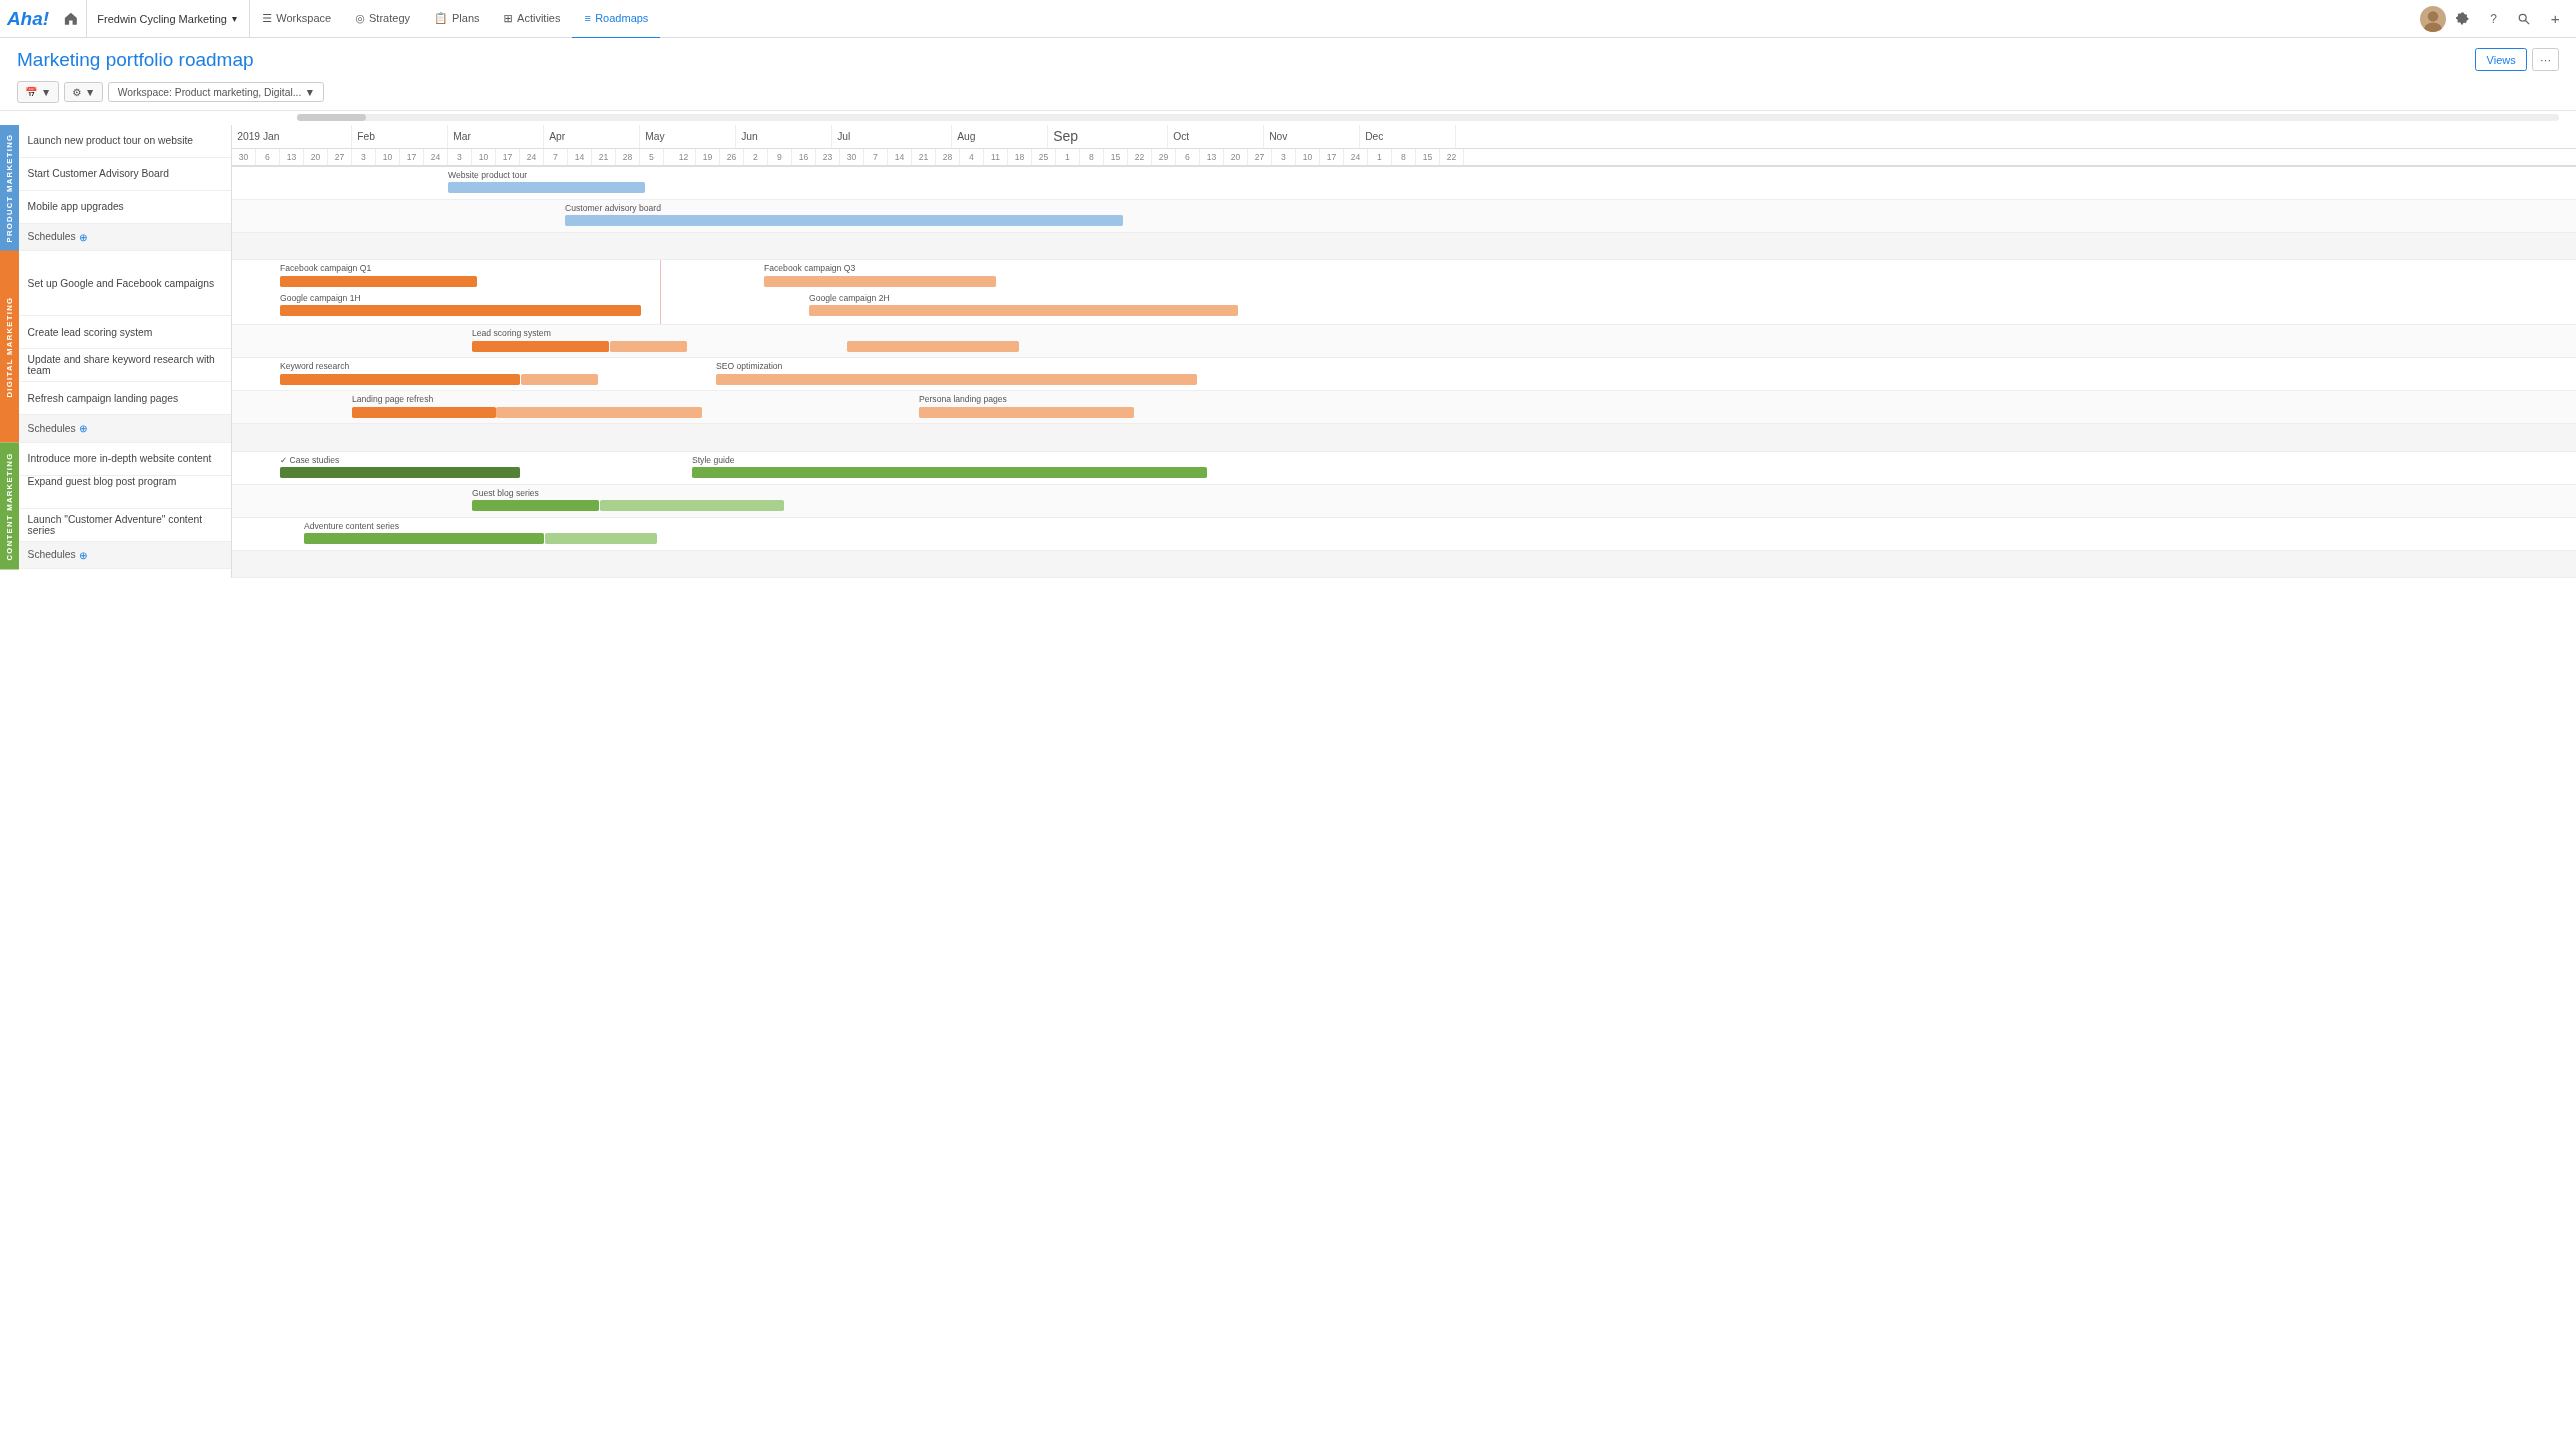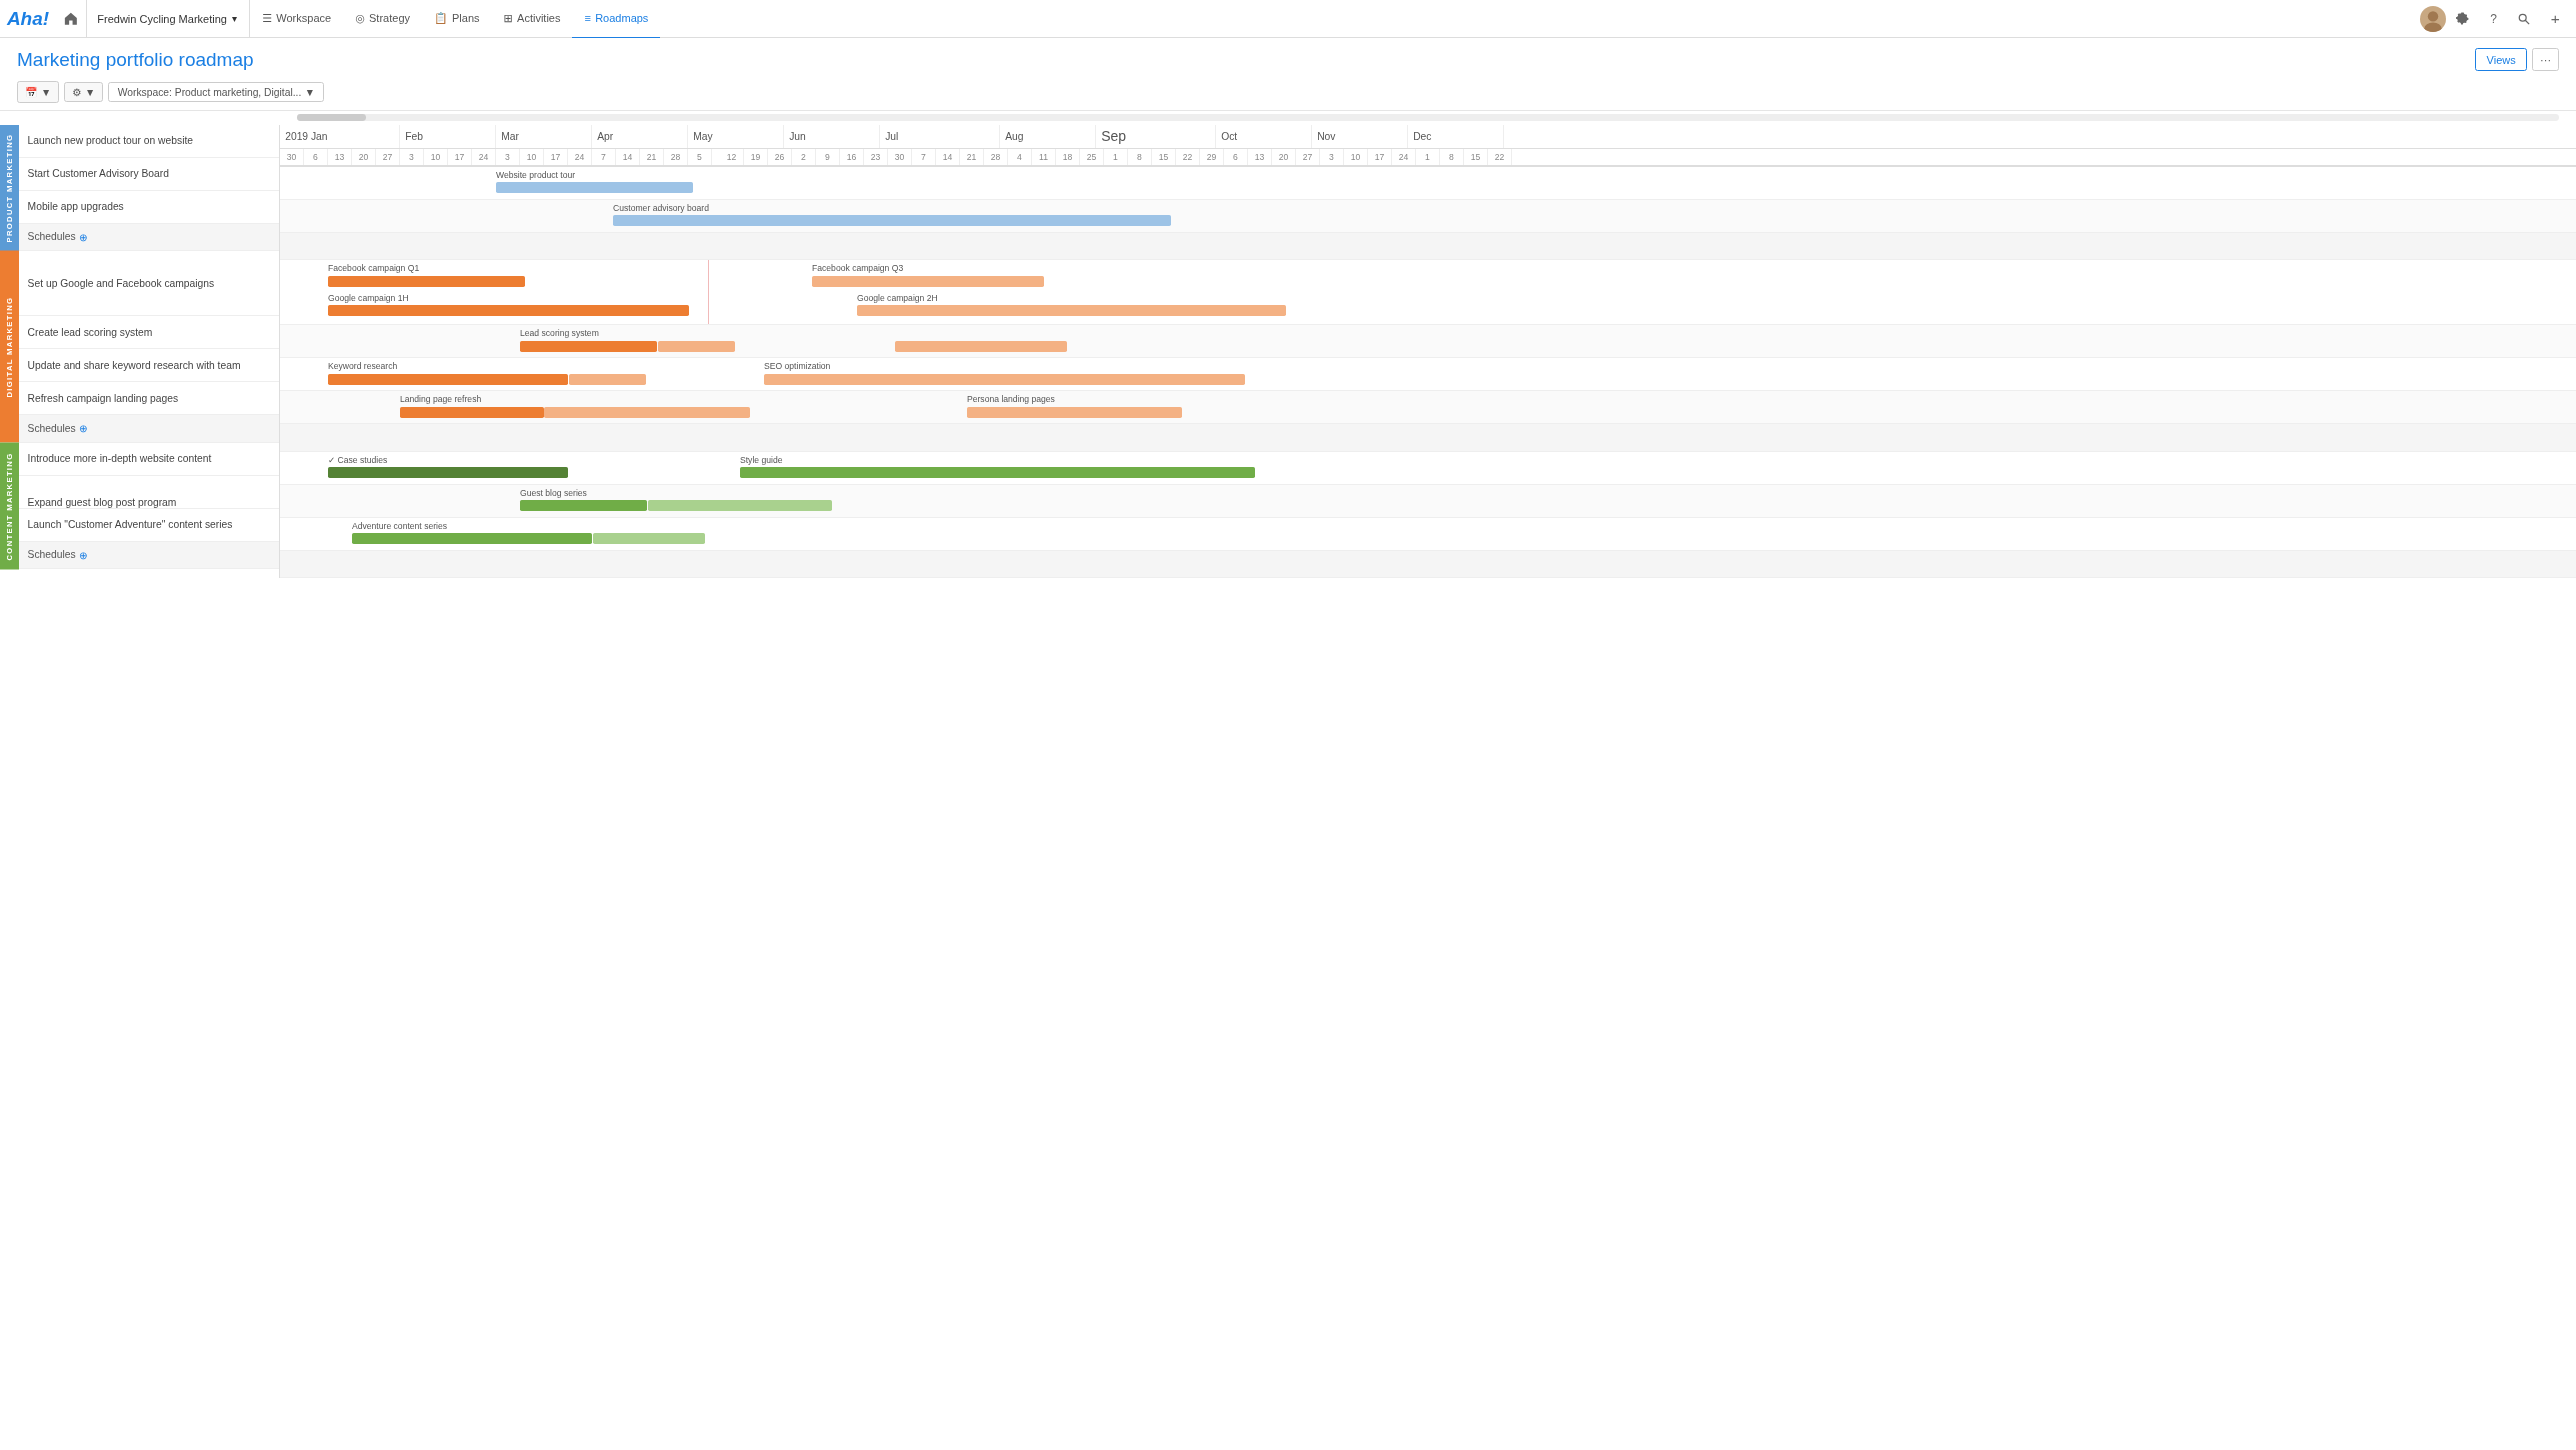--- a/index.html
+++ b/index.html
@@ -87,21 +87,21 @@
     <span>▼</span>
   </div>
 </div>
 
 <div style="height:6.9px;background:#eee;border-radius:3.4px;margin:3.4px 17px 3.4px 297px;position:relative;">
   <div style="width:69px;height:6.9px;background:#ccc;border-radius:3.4px;position:absolute;left:0;"></div>
 </div>
 
 <div style="display:flex;overflow-x:hidden;">
 
-  <div style="width:280px;flex-shrink:0;border-right:1.7px solid #ddd;">
+  <div style="width:232px;flex-shrink:0;border-right:1.7px solid #ddd;">
 
     <div style="display:flex;">
       <div style="width:19px;display:flex;align-items:center;justify-content:center;font-size:7.7px;font-weight:600;letter-spacing:1.3px;writing-mode:vertical-rl;text-orientation:mixed;transform:rotate(180deg);color:#fff;background:#5b9bd5;cursor:pointer;">PRODUCT MARKETING</div>
       <div style="flex:1;">
         <div style="height:33px;display:flex;align-items:center;padding:0 8.6px;font-size:10.3px;color:#444;border-bottom:0.9px solid #eee;">
             <span>Launch new product tour on website</span>
           </div>
         <div style="height:33px;display:flex;align-items:center;padding:0 8.6px;font-size:10.3px;color:#444;border-bottom:0.9px solid #eee;">
             <span>Start Customer Advisory Board</span>
           </div>
@@ -136,21 +136,21 @@
           </div>
       </div>
     </div>
 
     <div style="display:flex;">
       <div style="width:19px;display:flex;align-items:center;justify-content:center;font-size:7.7px;font-weight:600;letter-spacing:1.3px;writing-mode:vertical-rl;text-orientation:mixed;transform:rotate(180deg);color:#fff;background:#70ad47;cursor:pointer;">CONTENT MARKETING</div>
       <div style="flex:1;">
         <div style="height:33px;display:flex;align-items:center;padding:0 8.6px;font-size:10.3px;color:#444;border-bottom:0.9px solid #eee;">
             <span>Introduce more in-depth website content</span>
           </div>
-        <div style="height:33px;display:flex;align-items:flex-end;padding:0 8.6px;font-size:10.3px;color:#444;border-bottom:0.9px solid #eee;">
+        <div style="height:33px;display:flex;align-items:flex-start;padding:0 8.6px;font-size:10.3px;color:#444;border-bottom:0.9px solid #eee;">
             <span>Expand guest blog post program</span>
           </div>
         <div style="height:33px;display:flex;align-items:center;padding:0 8.6px;font-size:10.3px;color:#444;border-bottom:0.9px solid #eee;">
             <span>Launch "Customer Adventure" content series</span>
           </div>
         <div style="height:27.5px;display:flex;align-items:center;padding:0 8.6px;font-size:10.3px;color:#555;border-bottom:0.9px solid #eee;background:#f5f5f5;cursor:pointer;">
             <span>Schedules</span>
             <span style="color:#1b7fe3;margin-left:3.4px;">⊕</span>
           </div>
       </div>

